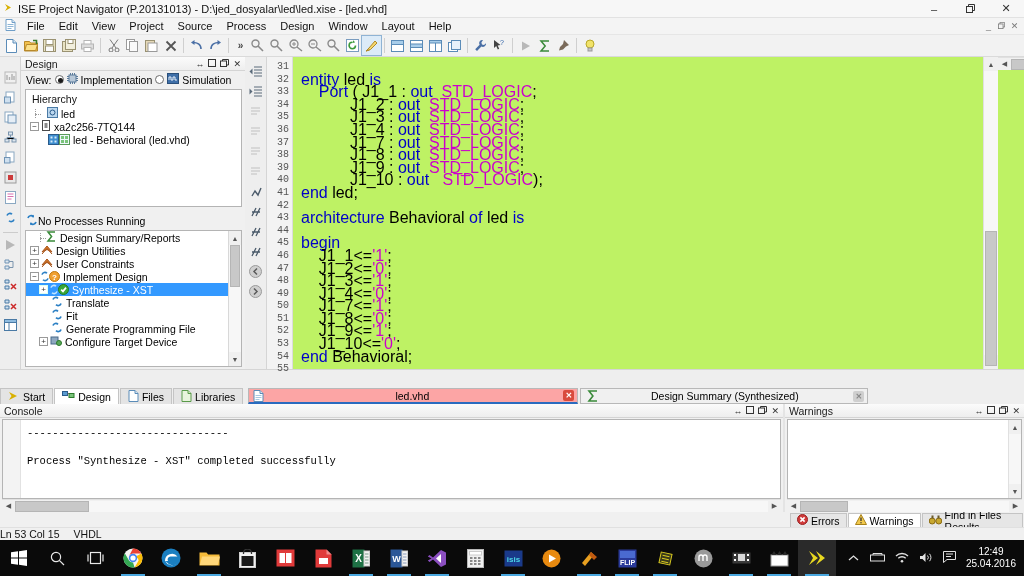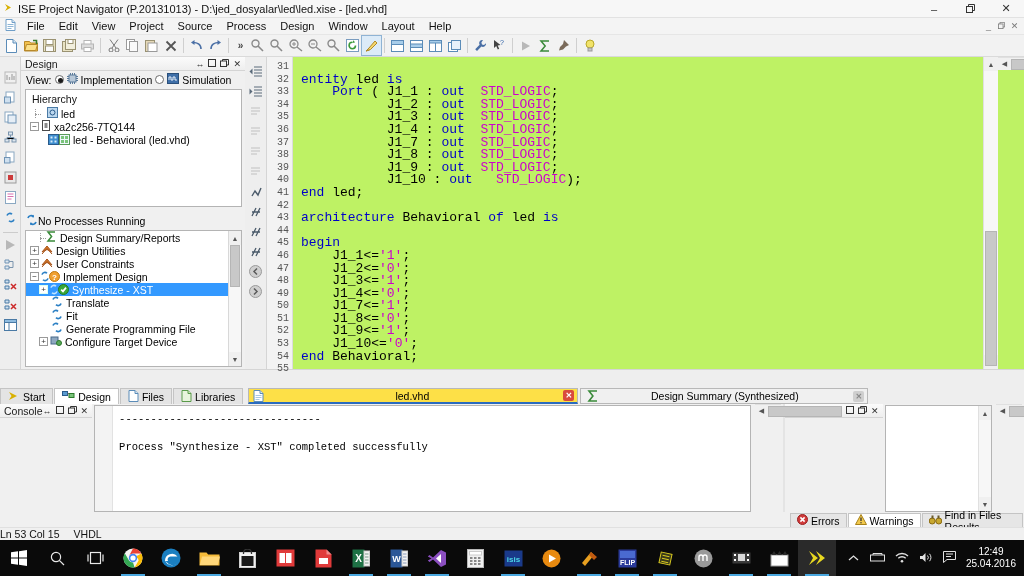--- a/index.html
+++ b/index.html
@@ -91,21 +91,21 @@
   
   .editorwrap { flex:1; display:flex; flex-direction:row; min-width:0; background:#bef264;justify-content:center; }
   .editorarea { flex:1; display:flex; min-height:0; position:relative; }
   .gutter {
     width:26px; background:#f3f3f3; border-right:1px solid #dcdcdc; flex:none;
     font-family:"Liberation Mono", monospace; font-size:10px; color:#555;
     text-align:right; padding-top:4px; padding-right:3px; line-height:12.6px;
   }
   .code {
     flex:1; overflow:hidden; padding:4px 0 0 8px;
-    font-family:Liberation Mono, monospace; font-size:13px; line-height:12.6px;
+    font-family:Liberation Sans, sans-serif; font-size:16px; line-height:12.6px;
     white-space:pre; color:#000;
   }
   .kw { color:#0000c8; }
   .ty { color:#cc00cc; }
   .str { color:#cc00cc; }
 
   
   .vscroll { width:15px; background:#f0f0f0; border-left:1px solid #e0e0e0; flex:none; display:flex; flex-direction:column; }
   .sb-arrow { height:14px; display:flex; align-items:center; justify-content:center; font-size:7px; color:#555; background:#f0f0f0; }
   .sb-track { flex:1; position:relative; background:#f7f7f7; }
@@ -117,30 +117,30 @@
 
   
   .tabstrip { height:35px; background:#eeeeee; display:flex; align-items:flex-end; border-top:1px solid #d5d5d5; flex:none; }
   .tab {
     height:16px; display:flex; align-items:center; gap:3px; padding:0 7px;
     font-size:10.5px; border:1px solid #c4c4c4; border-bottom:none; background:#e4e4e4; margin-right:1px;
   }
   .tab.active { background:#fff; }
   .doctab {
     height:16px; display:flex; align-items:center; font-size:10.5px;
-    border:1px solid #b8b8b8; border-bottom:2px solid #2a6bbf; background:#fde047; position:relative;
+    border:1px solid #b8b8b8; border-bottom:2px solid #2a6bbf; background:#fca5a5; position:relative;
   }
   .doctab .dt-title { flex:1; text-align:center; padding:0 8px; }
   .closebox { width:11px; height:11px; border-radius:2px; display:flex; align-items:center; justify-content:center;
     font-size:8px; color:#fff; background:#d94a3d; margin:0 3px; font-weight:bold; }
   .closebox.gray { background:#cfcfcf; color:#888; }
 
   
   .bottomdock { height:108px; display:flex; background:#f0f0f0; flex:none; }
-  .bpanel { display:flex; flex-direction:row; min-width:0; }
+  .bpanel { display:flex; flex-direction:column; min-width:0; }
   .bconsole { flex:1; border-right:2px solid #e4e4e4; }
   .bwarn { width:239px; flex:none; }
   .bbody { flex:1; background:#fff; border:1px solid #b4b4b4; margin:1px 2px 0 2px; display:flex; min-height:0; }
   .bgutter { width:18px; background:#f3f3f3; border-right:1px solid #e2e2e2; flex:none; }
   .btext { flex:1; font-family:"Liberation Mono", monospace; font-size:10.5px; line-height:14px;
            padding:6px 0 0 6px; white-space:pre; overflow:hidden; }
 
   
   .statustabs { height:15px; display:flex; align-items:flex-end; background:#f0f0f0; flex:none; }
   .stab { height:14px; display:flex; align-items:center; gap:3px; padding:0 6px; font-size:10.5px;

